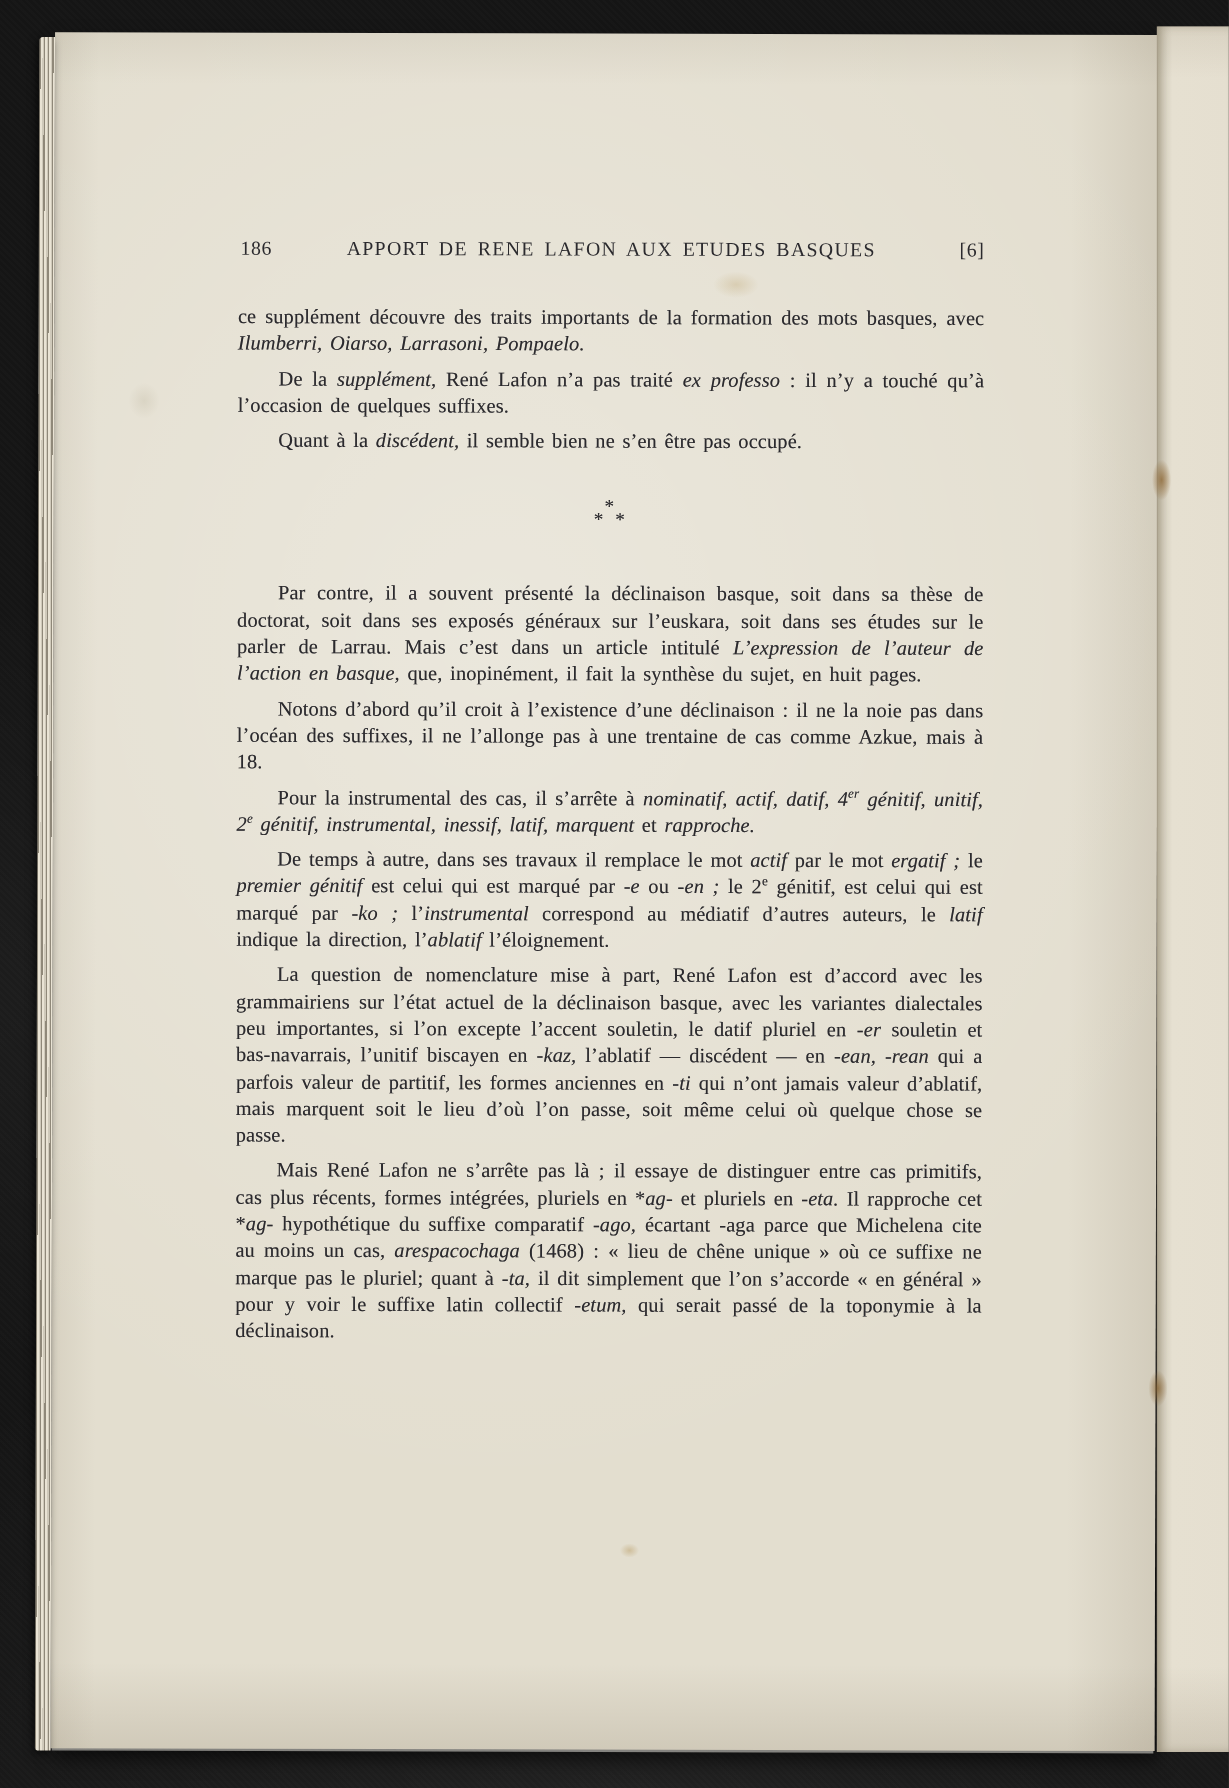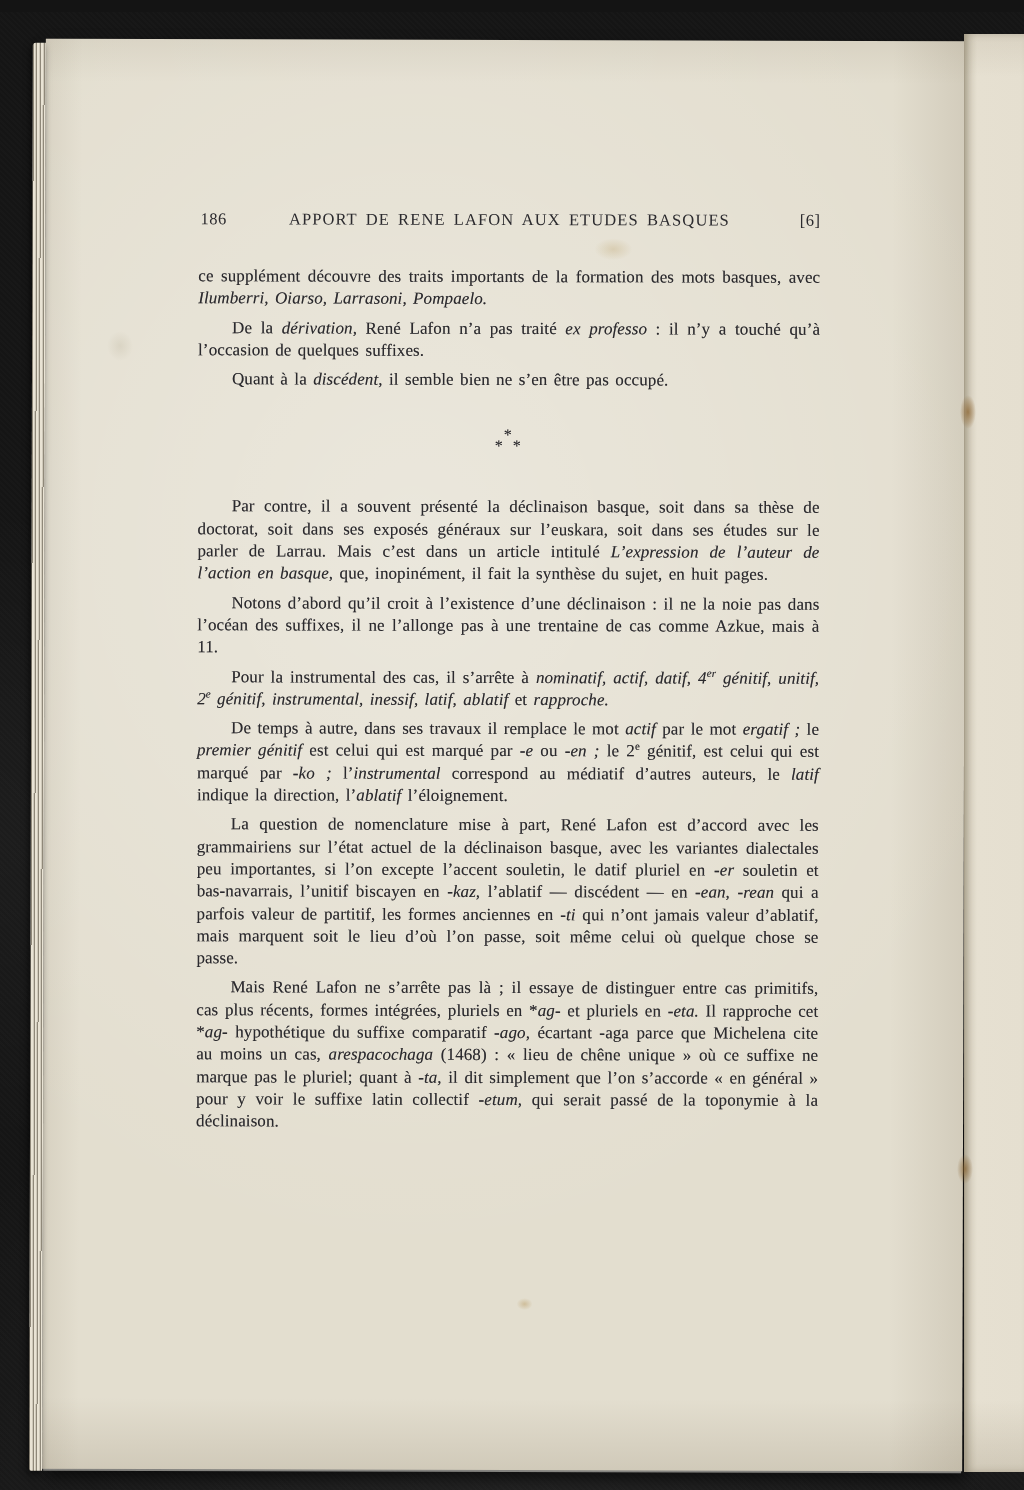--- a/index.html
+++ b/index.html
@@ -8,21 +8,20 @@
     font-family:"Liberation Serif","DejaVu Serif",serif;
     background:#141414;
   }
   .stage{
     position:absolute;inset:0;
     background:
       radial-gradient(120% 55% at 50% 102%, rgba(255,255,255,.055), transparent 60%),
       radial-gradient(80% 40% at -5% 55%, rgba(255,255,255,.035), transparent 55%),
       repeating-linear-gradient(45deg, rgba(255,255,255,.012) 0 2px, transparent 2px 4px),
       #151515;
-    margin-top: 12px;
   }
   .page{
     position:absolute;left:44px;top:28px;width:920px;height:1430px;
     transform:rotate(.15deg);
     background:
       radial-gradient(95% 70% at 40% 35%, rgba(255,255,255,.28), transparent 72%),
       linear-gradient(90deg, rgba(110,95,70,.10), transparent 4%, transparent 92%, rgba(110,95,70,.14)),
       linear-gradient(180deg, rgba(110,95,70,.09), transparent 3%, transparent 95%, rgba(110,95,70,.16)),
       var(--paper,#e3decf);
     box-shadow: 0 3px 0 -1px rgba(250,248,240,.5), 3px 8px 16px rgba(0,0,0,.6);
@@ -85,29 +84,29 @@
     <div class="stack-edges"></div>
 
     <header class="running-head">
       <span class="num">186</span>
       <span class="title">APPORT DE RENE LAFON AUX ETUDES BASQUES</span>
       <span class="folio">[6]</span>
     </header>
 
     <main class="text-col">
         <p class="para first"><span>ce supplément découvre des traits importants de la formation des mots basques, avec </span><span class="it">Ilumberri, Oiarso, Larrasoni, Pompaelo.</span></p>
-        <p class="para indent"><span>De la </span><span class="it">dérivation,</span><span> René Lafon n’a pas traité </span><span class="it">ex professo</span><span> : il n’y a touché qu’à l’occasion de quelques suffixes.</span></p>
+        <p class="para indent"><span>De la </span><span class="it">supplément,</span><span> René Lafon n’a pas traité </span><span class="it">ex professo</span><span> : il n’y a touché qu’à l’occasion de quelques suffixes.</span></p>
         <p class="para indent"><span>Quant à la </span><span class="it">discédent,</span><span> il semble bien ne s’en être pas occupé.</span></p>
         <div class="asterism">
           <span class="row">*</span>
           <span class="row">* *</span>
         </div>
         <p class="para indent"><span>Par contre, il a souvent présenté la déclinaison basque, soit dans sa thèse de doctorat, soit dans ses exposés généraux sur l’euskara, soit dans ses études sur le parler de Larrau. Mais c’est dans un article intitulé </span><span class="it">L’expression de l’auteur de l’action en basque,</span><span> que, inopinément, il fait la synthèse du sujet, en huit pages.</span></p>
-        <p class="para indent"><span>Notons d’abord qu’il croit à l’existence d’une déclinaison : il ne la noie pas dans l’océan des suffixes, il ne l’allonge pas à une trentaine de cas comme Azkue, mais à 11.</span></p>
-        <p class="para indent"><span>Pour la instrumental des cas, il s’arrête à </span><span class="it">nominatif, actif, datif, 4</span><sup class="it">er</sup><span class="it"> génitif, unitif, 2</span><sup class="it">e</sup><span class="it"> génitif, instrumental, inessif, latif, ablatif</span><span> et </span><span class="it">rapproche.</span></p>
+        <p class="para indent"><span>Notons d’abord qu’il croit à l’existence d’une déclinaison : il ne la noie pas dans l’océan des suffixes, il ne l’allonge pas à une trentaine de cas comme Azkue, mais à 18.</span></p>
+        <p class="para indent"><span>Pour la instrumental des cas, il s’arrête à </span><span class="it">nominatif, actif, datif, 4</span><sup class="it">er</sup><span class="it"> génitif, unitif, 2</span><sup class="it">e</sup><span class="it"> génitif, instrumental, inessif, latif, marquent</span><span> et </span><span class="it">rapproche.</span></p>
         <p class="para indent"><span>De temps à autre, dans ses travaux il remplace le mot </span><span class="it">actif</span><span> par le mot </span><span class="it">ergatif ;</span><span> le </span><span class="it">premier génitif</span><span> est celui qui est marqué par </span><span class="it">-e</span><span> ou </span><span class="it">-en ;</span><span> le 2</span><sup>e</sup><span> génitif, est celui qui est marqué par </span><span class="it">-ko ;</span><span> l’</span><span class="it">instrumental</span><span> correspond au médiatif d’autres auteurs, le </span><span class="it">latif</span><span> indique la direction, l’</span><span class="it">ablatif</span><span> l’éloignement.</span></p>
         <p class="para indent"><span>La question de nomenclature mise à part, René Lafon est d’accord avec les grammairiens sur l’état actuel de la déclinaison basque, avec les variantes dialectales peu importantes, si l’on excepte l’accent souletin, le datif pluriel en </span><span class="it">-er</span><span> souletin et bas-navarrais, l’unitif biscayen en </span><span class="it">-kaz,</span><span> l’ablatif — discédent — en </span><span class="it">-ean, -rean</span><span> qui a parfois valeur de partitif, les formes anciennes en </span><span class="it">-ti</span><span> qui n’ont jamais valeur d’ablatif, mais marquent soit le lieu d’où l’on passe, soit même celui où quelque chose se passe.</span></p>
         <p class="para indent"><span>Mais René Lafon ne s’arrête pas là ; il essaye de distinguer entre cas primitifs, cas plus récents, formes intégrées, pluriels en *</span><span class="it">ag-</span><span> et pluriels en </span><span class="it">-eta.</span><span> Il rapproche cet *</span><span class="it">ag-</span><span> hypothétique du suffixe comparatif </span><span class="it">-ago,</span><span> écartant -aga parce que Michelena cite au moins un cas, </span><span class="it">arespacochaga</span><span> (1468) : « lieu de chêne unique » où ce suffixe ne marque pas le pluriel; quant à </span><span class="it">-ta,</span><span> il dit simplement que l’on s’accorde « en général » pour y voir le suffixe latin collectif </span><span class="it">-etum,</span><span> qui serait passé de la toponymie à la déclinaison.</span></p>
       </main>
 
     <div class="stain faint1"></div>
     <div class="stain faint2"></div>
     <div class="stain faint3"></div>
   </div>
 

